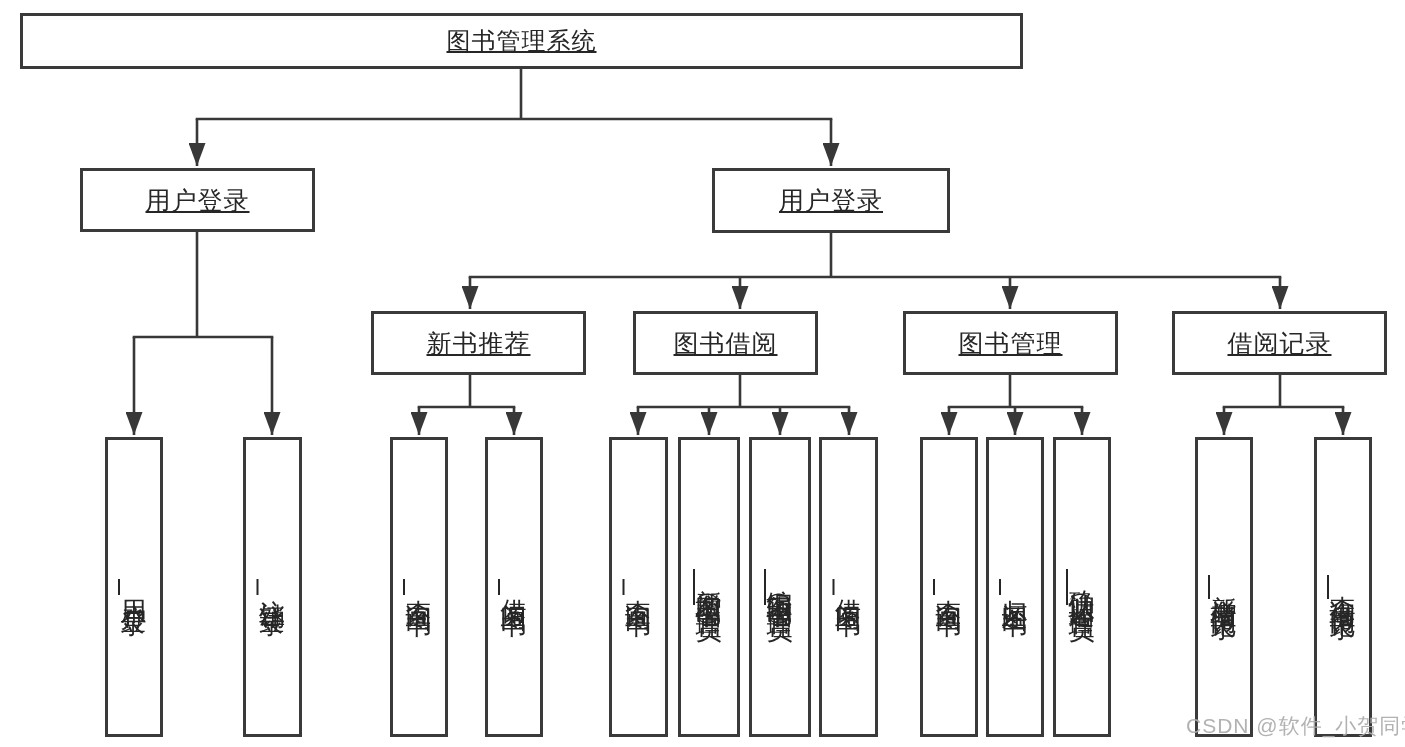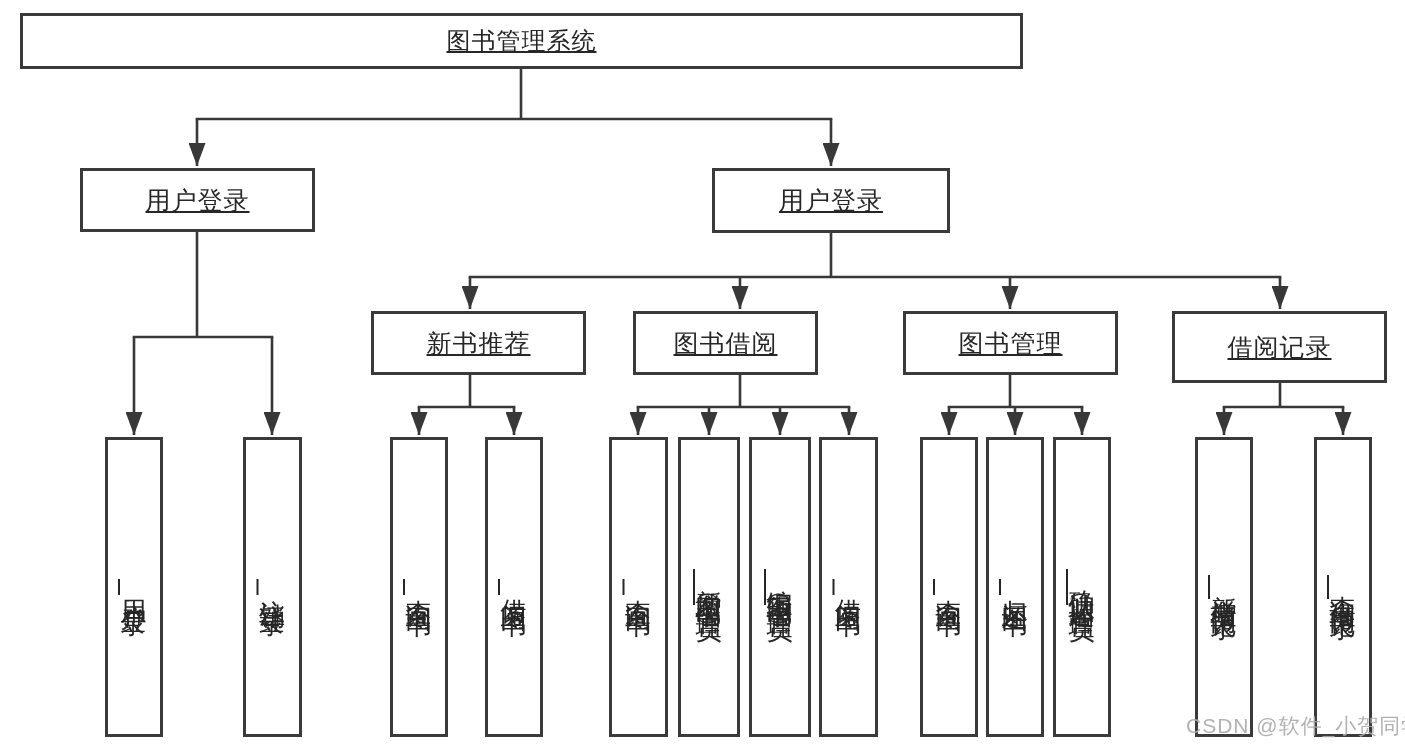--- a/index.html
+++ b/index.html
@@ -119,21 +119,21 @@
   </svg>
 
   <div class="node root-node" style="left:20px; top:13px; width:1003px; height:56px;">图书管理系统</div>
 
   <div class="node" style="left:80px; top:168px; width:235px; height:64px;">用户登录</div>
   <div class="node" style="left:712px; top:168px; width:238px; height:65px;">用户登录</div>
 
   <div class="node" style="left:363px; top:311px; width:215px; height:64px;margin-left:8px;">新书推荐</div>
   <div class="node" style="left:633px; top:311px; width:185px; height:64px;">图书借阅</div>
   <div class="node" style="left:903px; top:311px; width:215px; height:64px;">图书管理</div>
-  <div class="node" style="left:1172px; top:311px; width:215px; height:72px;">借阅记录</div>
+  <div class="node" style="left:1172px; top:311px; width:215px; height:64px;">借阅记录</div>
 
   <div class="node leaf" style="left:105px; top:437px; width:58px; height:300px;">用户登录</div>
   <div class="node leaf" style="left:243px; top:437px; width:59px; height:300px;">注销登录</div>
 
   <div class="node leaf" style="left:390px; top:437px; width:58px; height:300px;">查询图书</div>
   <div class="node leaf" style="left:485px; top:437px; width:58px; height:300px;">借阅图书</div>
 
   <div class="node leaf" style="left:609px; top:437px; width:59px; height:300px;">查询图书</div>
   <div class="node leaf" style="left:678px; top:437px; width:62px; height:300px;">新增图书（管理员）</div>
   <div class="node leaf" style="left:749px; top:437px; width:62px; height:300px;">编辑图书（管理员）</div>

